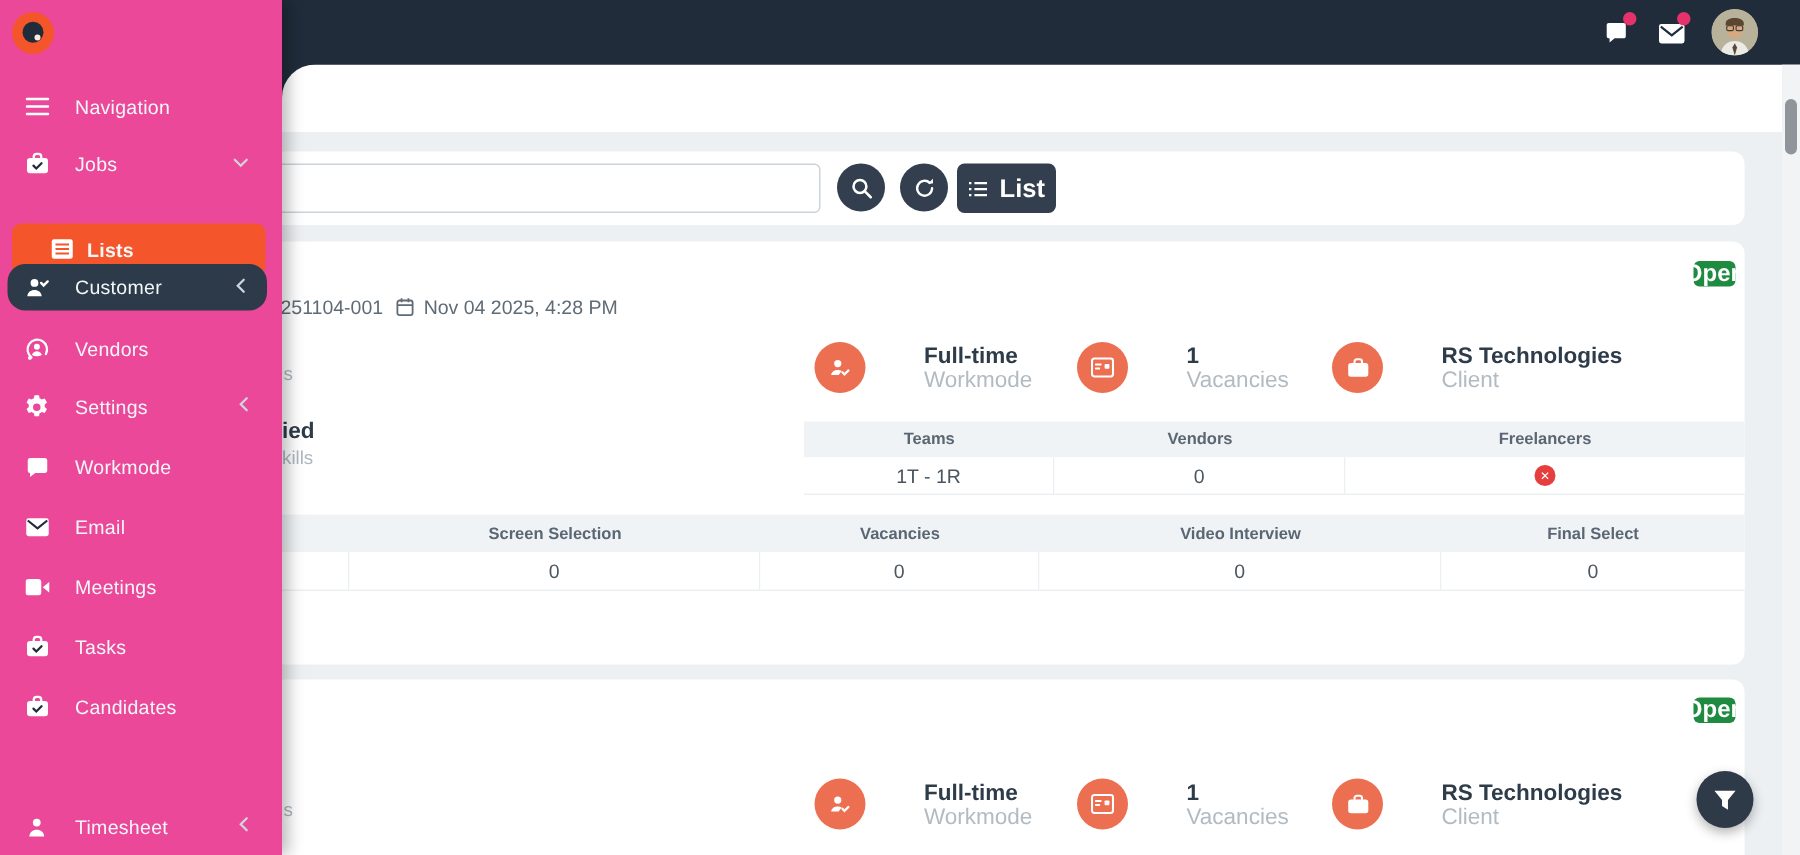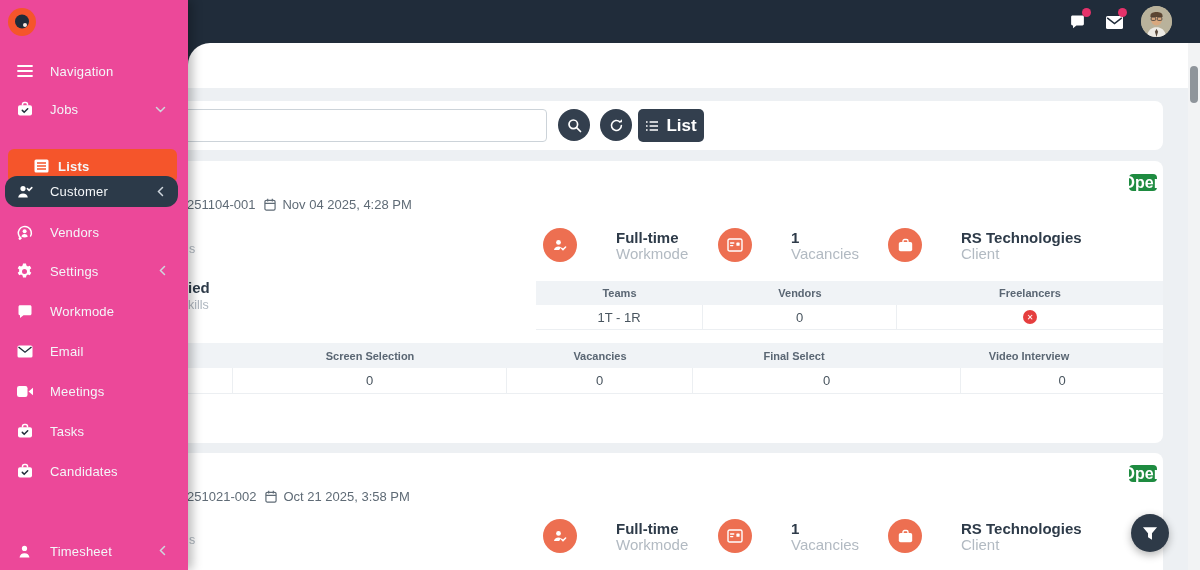--- a/index.html
+++ b/index.html
@@ -379,46 +379,36 @@
             <span class="cross-circle"></span>
           </div>
         </div>
       </div>
 
       <div class="mini-table stage-table">
         <div class="t-row t-head">
           <div class="t-cell st-c0"></div>
           <div class="t-cell st-c1">Screen Selection</div>
           <div class="t-cell st-c2">Vacancies</div>
+          <div class="t-cell st-c3">Video Interview</div>
           <div class="t-cell st-c4">Final Select</div>
-          <div class="t-cell st-c3">Video Interview</div>
         </div>
         <div class="t-row t-body">
           <div class="t-cell st-c0"></div>
           <div class="t-cell st-c1">0</div>
           <div class="t-cell st-c2">0</div>
           <div class="t-cell st-c3">0</div>
           <div class="t-cell st-c4">0</div>
         </div>
       </div>
     </div>
 
     <div class="card job-card-2">
       <div class="badge-open" style="top:12px;">Open</div>
 
-      <div class="job-row" style="top:36px;">
-        <span>251021-002</span>
-        <span class="cal">
-          <svg width="12" height="13" viewBox="0 0 13 14">
-              <rect x="1" y="2.5" width="11" height="10.5" rx="1.5" fill="none" stroke="currentColor" stroke-width="1.3"></rect>
-              <path d="M1 5.8h11M4 .8v3M9 .8v3" stroke="currentColor" stroke-width="1.3"></path>
-            </svg>
-        </span>
-        <span>Oct 21 2025, 3:58 PM</span>
-      </div>
 
       <span class="frag frag-gray" style="left:13px; top:80px;">s</span>
 
       <div class="stat" style="left:367px; top:66px;">
         <span class="stat-circle">
           <svg width="16" height="16" viewBox="0 0 16 16">
               <circle cx="6.5" cy="5.4" r="2.4" fill="#fff"></circle>
               <path d="M2 13c.4-2.2 2-3.4 4.5-3.4 1 0 1.9.2 2.6.7l-2 2.7z" fill="#fff"></path>
               <path d="M9.6 11.2l1.4 1.4 2.6-2.6" stroke="#fff" stroke-width="1.5" fill="none" stroke-linecap="round"></path>
             </svg>

